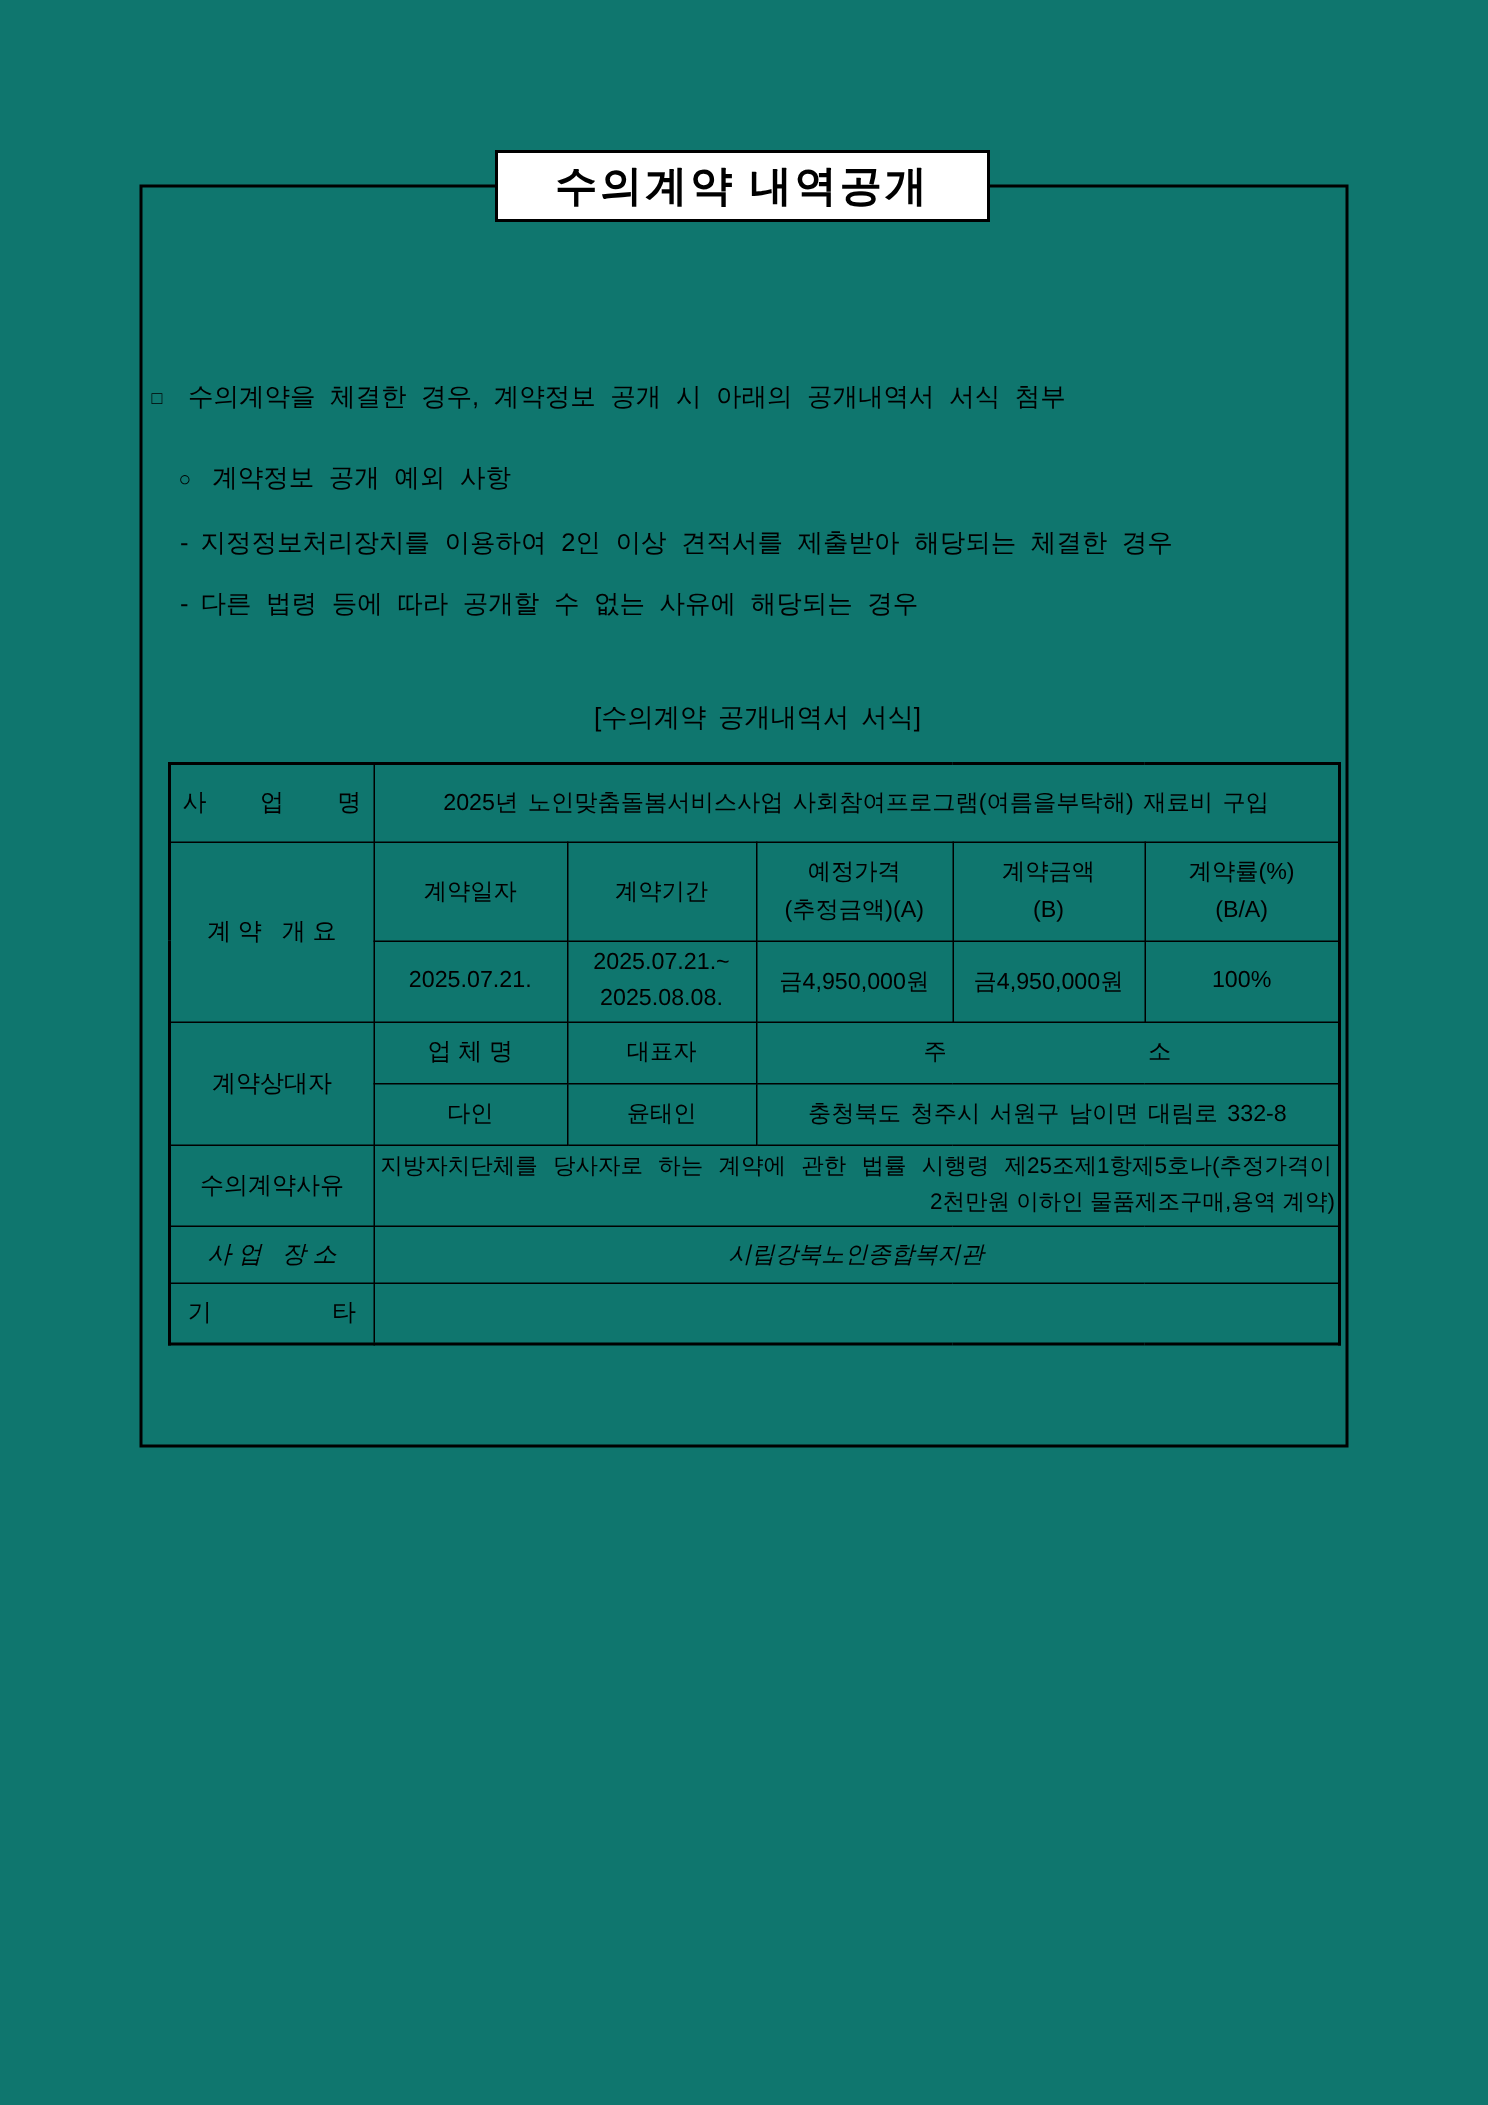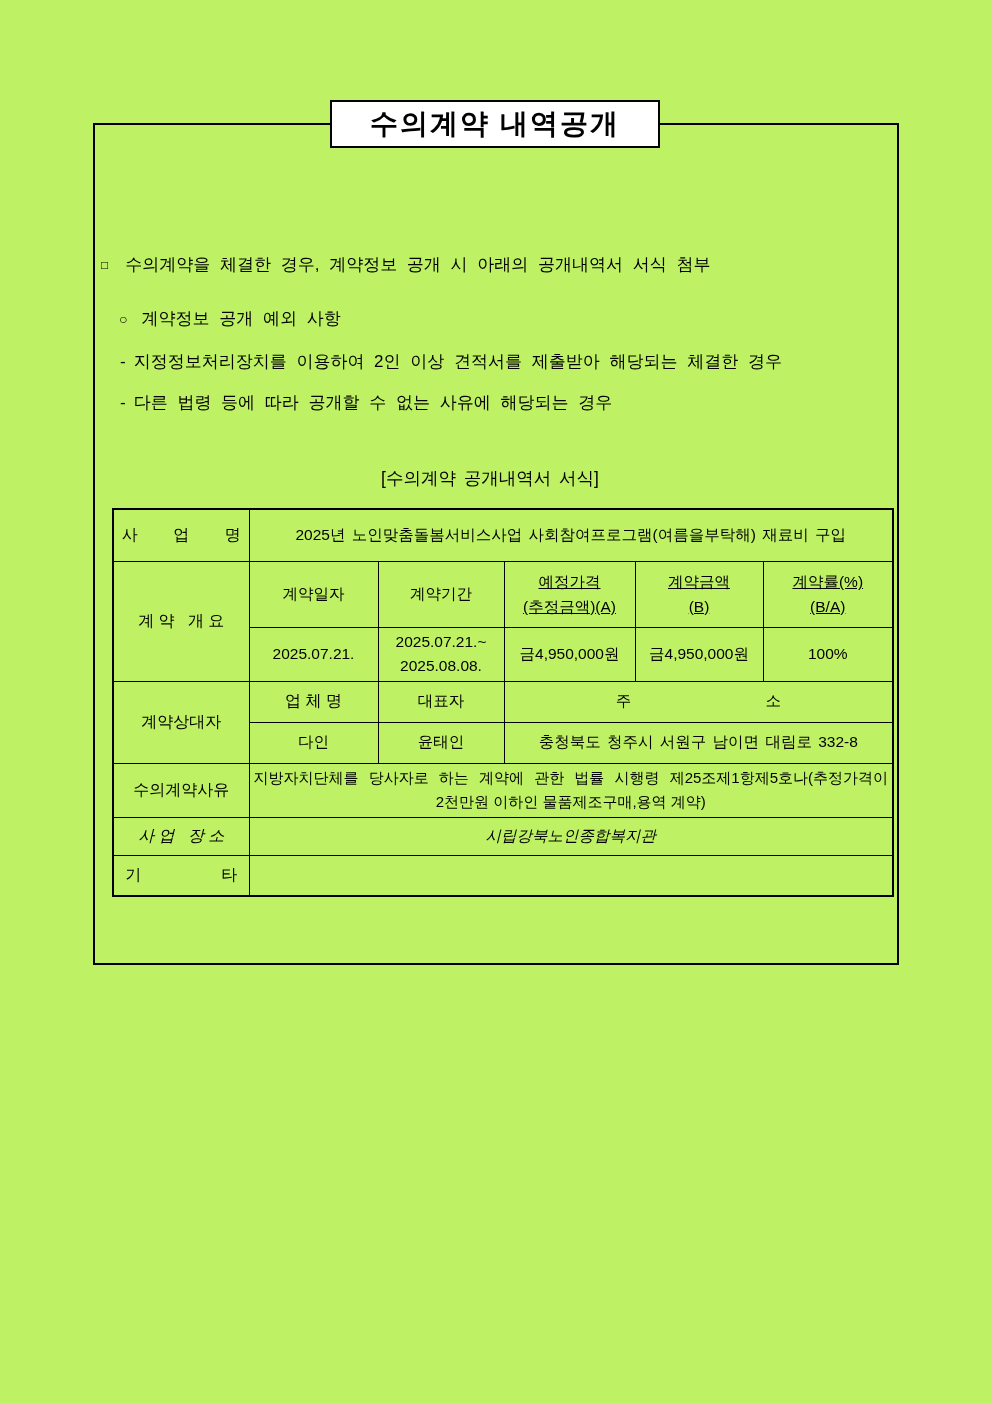--- a/index.html
+++ b/index.html
@@ -4,21 +4,21 @@
 <style>
   html, body { margin: 0; padding: 0; }
   body {
     width: 992px; height: 1403px;
     background: #ffffff;
     font-family: "Liberation Sans", sans-serif;
     color: #000;
     position: relative;
     overflow: hidden;
   }
-  .page { position: absolute; inset: 0; background: #bef264; }
+  .page { position: absolute; inset: 0; background: #0f766e; }
 
   
   .outer-box {
     position: absolute;
     left: 93px; top: 123px;
     width: 802px; height: 838px;
     border: 2px solid #000;
     background: transparent;
   }
 
@@ -53,21 +53,21 @@
   .note2 { left: 119px; top: 307px; }
   .note2 .bullet { font-size: 14px; margin-right: 14px; }
   .note3 { left: 120px; top: 350px; }
   .note3 .bullet { font-size: 17px; margin-right: 8px; }
   .note4 { left: 120px; top: 391px; }
   .note4 .bullet { font-size: 17px; margin-right: 8px; }
 
   
   .caption {
     position: absolute;
-    left: 100px; top: 466px; width: 780px;
+    left: 115px; top: 466px; width: 780px;
     text-align: center;
     font-size: 17.5px;
     word-spacing: 3px;
   }
 
   
   .doc-table {
     position: absolute;
     left: 112px; top: 508px;
     width: 780px;
@@ -86,39 +86,39 @@
   .r1 { height: 52px; }
   .r2 { height: 66px; }
   .r3 { height: 54px; }
   .r4 { height: 41px; }
   .r5 { height: 41px; padding-left: 20px; }
   .r6 { height: 54px; }
   .r7 { height: 38px; font-style: italic; }
   .r8 { height: 41px; }
 
   .lbl { white-space: pre; font-size: 16px; }
-  .two-line { line-height: 25px; text-decoration: underline; }
+  .two-line { line-height: 25px; }
   .period-cell { line-height: 24px; }
   .val { word-spacing: 2px; }
 
   .addr-head {
     display: flex;
     justify-content: space-around;
     padding: 0 42px;
   }
   .reason-cell { padding: 2px 4px 4px 4px; }
   .reason-l1 {
     text-align: justify;
     text-align-last: justify;
     font-size: 15px;
     line-height: 24px;
     padding: 0 2px;
   }
   .reason-l2 {
-    text-align: center;
+    text-align: right;
     font-size: 15px;
     line-height: 24px;
   }
 </style>
 </head>
 <body>
 
 <div class="page">
 
   <div class="outer-box"></div>

